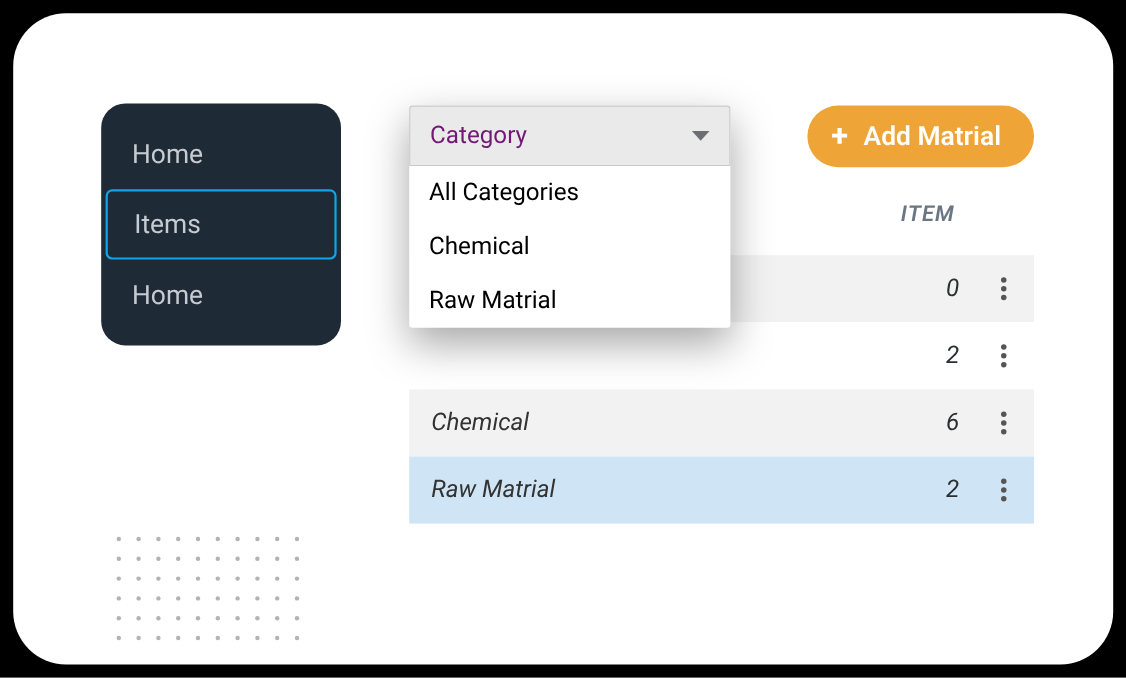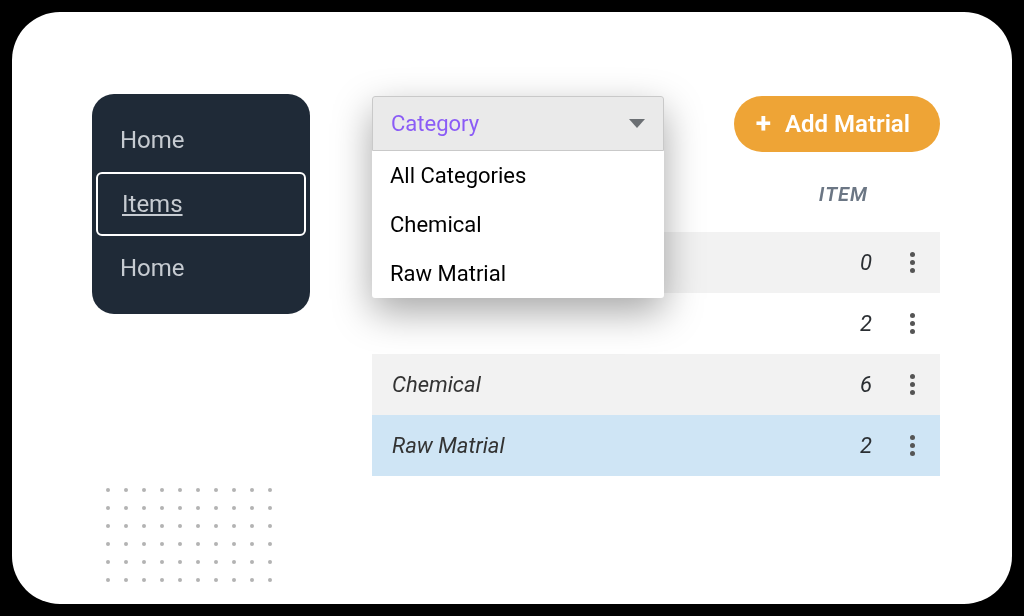--- a/index.html
+++ b/index.html
@@ -35,24 +35,23 @@
     .sidebar-item {
       padding: 16px 24px;
       color: #c6cbd1;
       font-size: 24px;
       font-weight: 400;
       cursor: pointer;
       margin: 2px 4px;
       border-radius: 6px;
     }
     .sidebar-item.active {
-      border: 2px solid #ffffff;
+      border: 2px solid #0ea5e9;
       border-radius: 6px;
       margin: 2px 4px;
-      text-decoration: underline;
     }
 
     .add-button {
       position: absolute;
       right: 72px;
       top: 84px;
       background: #eea436;
       color: #fff;
       border: none;
       border-radius: 34px;
@@ -138,21 +137,21 @@
     .dropdown-header {
       background: #eaeaea;
       border: 1px solid #c9c9c9;
       border-radius: 3px 3px 0 0;
       padding: 14px 18px;
       display: flex;
       align-items: center;
       justify-content: space-between;
       cursor: pointer;
       font-size: 22px;
-      color: #8b5cf6;
+      color: #701a75;
     }
     .dropdown-header .caret {
       width: 0;
       height: 0;
       border-left: 8px solid transparent;
       border-right: 8px solid transparent;
       border-top: 9px solid #6b6f73;
     }
     .dropdown-option {
       padding: 12px 18px;

